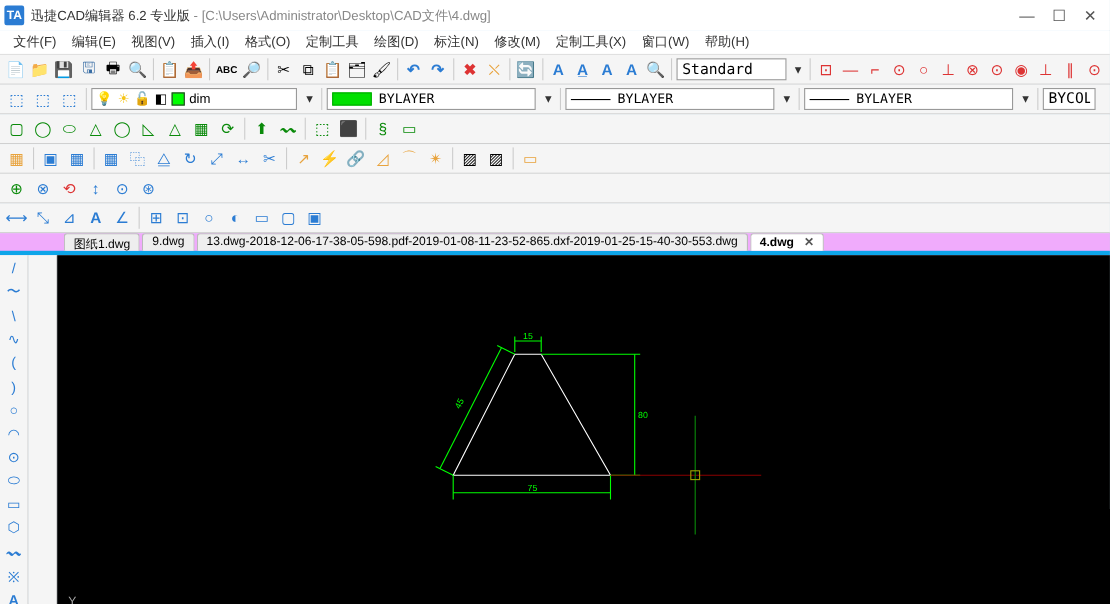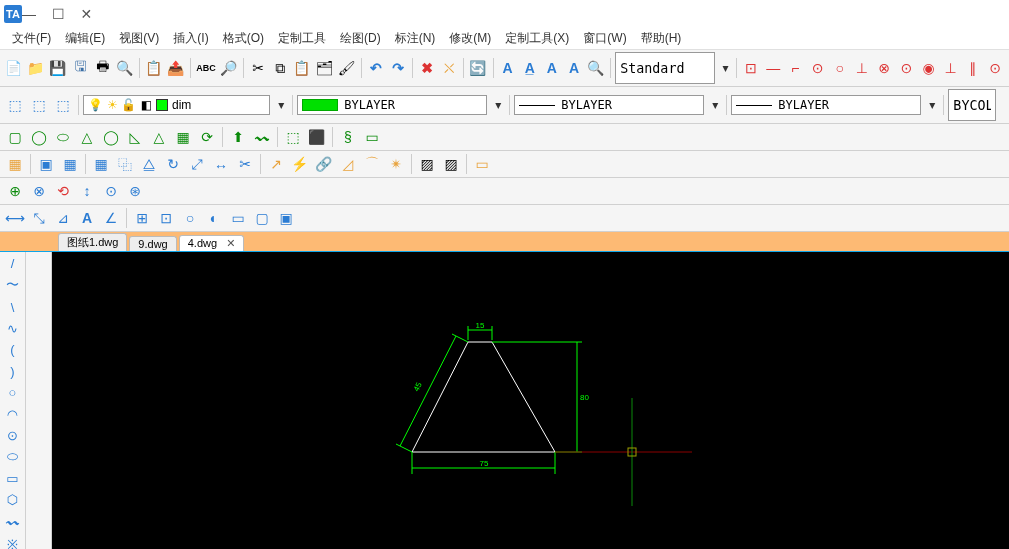--- a/index.html
+++ b/index.html
@@ -14,37 +14,40 @@
 .menubar span { padding:2px 6px; color:#333; cursor:pointer; }
 .toolbar { background:#f5f5f5; border-bottom:1px solid #d0d0d0; display:flex; align-items:center; padding:2px 4px; gap:2px; flex-wrap:nowrap; min-height:26px; }
 .tbtn { width:22px; height:22px; display:inline-flex; align-items:center; justify-content:center; cursor:pointer; font-size:14px; border:1px solid transparent; }
 .tsep { width:1px; height:20px; background:#ccc; margin:0 2px; display:inline-block;}
 .layernm {display:inline-flex; align-items:center; border:1px solid #999; background:#fff; height:20px; padding:0 4px; gap:4px;}
 .layernm .sq { width:12px; height:12px; background:#0f0; border:1px solid #333;}
 .selbox { display:inline-flex; align-items:center; border:1px solid #999; background:#fff; height:20px; min-width:190px; padding:0 4px; font-family:monospace;}
 .selbox .sw { width:36px; height:12px; background:#00e000; border:1px solid #0a0; margin-right:6px;}
 .selbox .lw { width:36px; border-top:1px solid #000; margin-right:6px;}
 .dd { width:14px; text-align:center; color:#333; cursor:pointer; margin-left:2px; }
-.tabstrip { height:20px; background:#fdba74; display:flex; align-items:flex-end; padding-left:58px; gap:2px; border-bottom:1px solid #0ea5e9;}
+.tabstrip { height:20px; background:#f0abfc; display:flex; padding-left:58px; gap:2px; border-bottom:4px solid #0ea5e9;}
 .tab { background:#eee; border:1px solid #bbb; border-bottom:none; padding:1px 8px; font-size:11px; cursor:pointer; border-radius:3px 3px 0 0;}
-.tab.active { background:#fff; font-weight:normal; }
+.tab.active { background:#fff; font-weight:bold; }
 .tab .x { margin-left:6px; color:#555; }
 .workspace { display:flex; height:calc(549px - 28px - 22px - 26px - 26px - 26px - 26px - 26px - 26px - 20px); }
 .vtoolbar { width:26px; background:#f5f5f5; border-right:1px solid #d0d0d0; display:flex; flex-direction:column; align-items:center; gap:2px; padding-top:2px;}
 .vtoolbar .tbtn { width:22px; height:20px; font-size:13px;}
 .canvas { flex:1; background:#000; position:relative; }
 svg.draw { position:absolute; inset:0; }
 .coord { position:absolute; left:10px; bottom:2px; color:#aaa; font-size:11px; }
-input.txt { border:1px solid #999; background:#fff; height:32px; font-family:monospace; padding:0 4px;}
+input.txt { border:1px solid #999; background:#fff; height:20px; font-family:monospace; padding:0 4px;}
 </style>
 </head>
 <body>
 
 <div class="titlebar">
   <span class="icon">TA</span>
+  <span class="title">
+    <span class="app">迅捷CAD编辑器 6.2 专业版</span><span> - </span><span>[C:\Users\Administrator\Desktop\CAD文件\4.dwg]</span>
+  </span>
   <div class="winbtns">
     <span>—</span>
     <span>☐</span>
     <span>✕</span>
   </div>
 </div>
 
 <div class="menubar">
   <span>文件(F)</span>
   <span>编辑(E)</span>
@@ -217,20 +220,21 @@
   <span class="tbtn" style="color:#2b7cd3">○</span>
   <span class="tbtn" style="color:#2b7cd3">◐</span>
   <span class="tbtn" style="color:#2b7cd3">▭</span>
   <span class="tbtn" style="color:#2b7cd3">▢</span>
   <span class="tbtn" style="color:#2b7cd3">▣</span>
 </div>
 
 <div class="tabstrip">
   <div class="tab"><span>图纸1.dwg</span></div>
   <div class="tab"><span>9.dwg</span></div>
+  <div class="tab"><span>13.dwg-2018-12-06-17-38-05-598.pdf-2019-01-08-11-23-52-865.dxf-2019-01-25-15-40-30-553.dwg</span></div>
   <div class="tab active">
     <span>4.dwg</span>
     <span class="x">✕</span>
   </div>
 </div>
 
 <div class="workspace">
   <div class="vtoolbar">
     <span class="tbtn" style="color:#2b7cd3">/</span>
     <span class="tbtn" style="color:#2b7cd3">〜</span>

